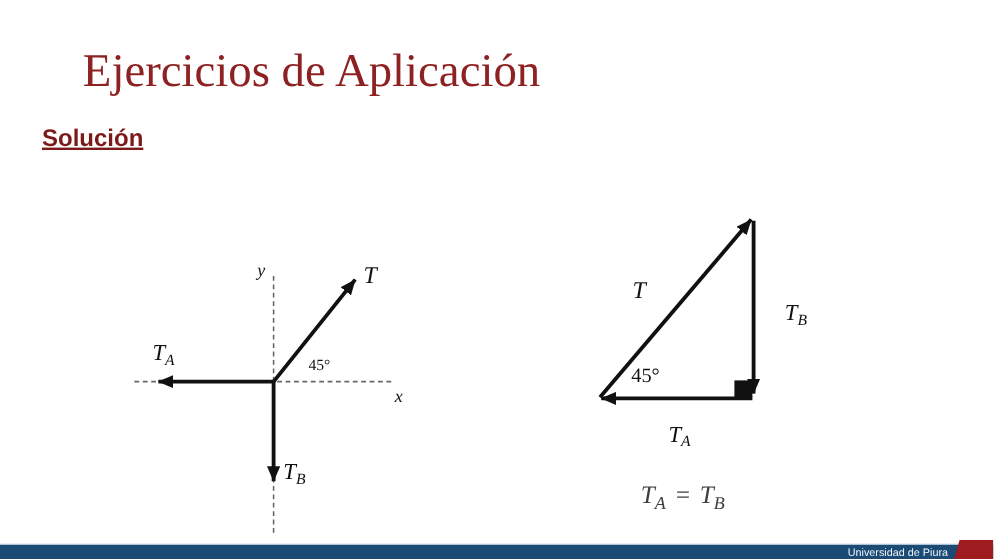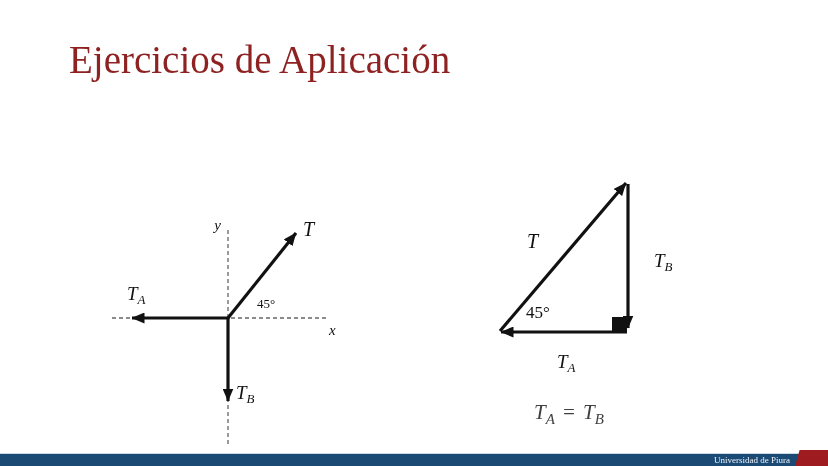--- a/index.html
+++ b/index.html
@@ -28,34 +28,35 @@
   .footer-line {
     position:absolute; left:0; top:453px; width:828px; height:1px;
     background:#c9d9ea;
   }
   .footer-bar {
     position:absolute; left:0; top:454px; width:828px; height:12px;
     background:#1b4a74;
   }
   .footer-text {
     position:absolute; right:38px; top:0; height:12px; line-height:12px;
-    font-size:9px; color:#eef3fa; white-space:nowrap;font-family:Liberation Serif, serif;
+    font-size:9px; color:#eef3fa; white-space:nowrap;
   }
   .footer-accent {
     position:absolute; right:0; top:450px; width:33px; height:16px;
     background:#9e1c20;
     clip-path:polygon(14% 0, 100% 0, 100% 100%, 0 100%);
   }
 </style>
 </head>
 <body>
 
 <div class="slide">
 
   <div class="title">Ejercicios de Aplicación</div>
+  <div class="subtitle">Solución</div>
 
   <svg class="diagram-layer" width="828" height="466" viewBox="0 0 828 466">
     <defs>
       <marker id="ah" viewBox="0 0 13 11" markerWidth="13" markerHeight="11" refX="12.5" refY="5.5" orient="auto" markerUnits="userSpaceOnUse">
         <path d="M0,0 L13,5.5 L0,11 Z" fill="#111111"></path>
       </marker>
     </defs>
 
     <g>
       <line x1="228" y1="230" x2="228" y2="446" stroke="#666" stroke-width="1.3" stroke-dasharray="4 3"></line>

